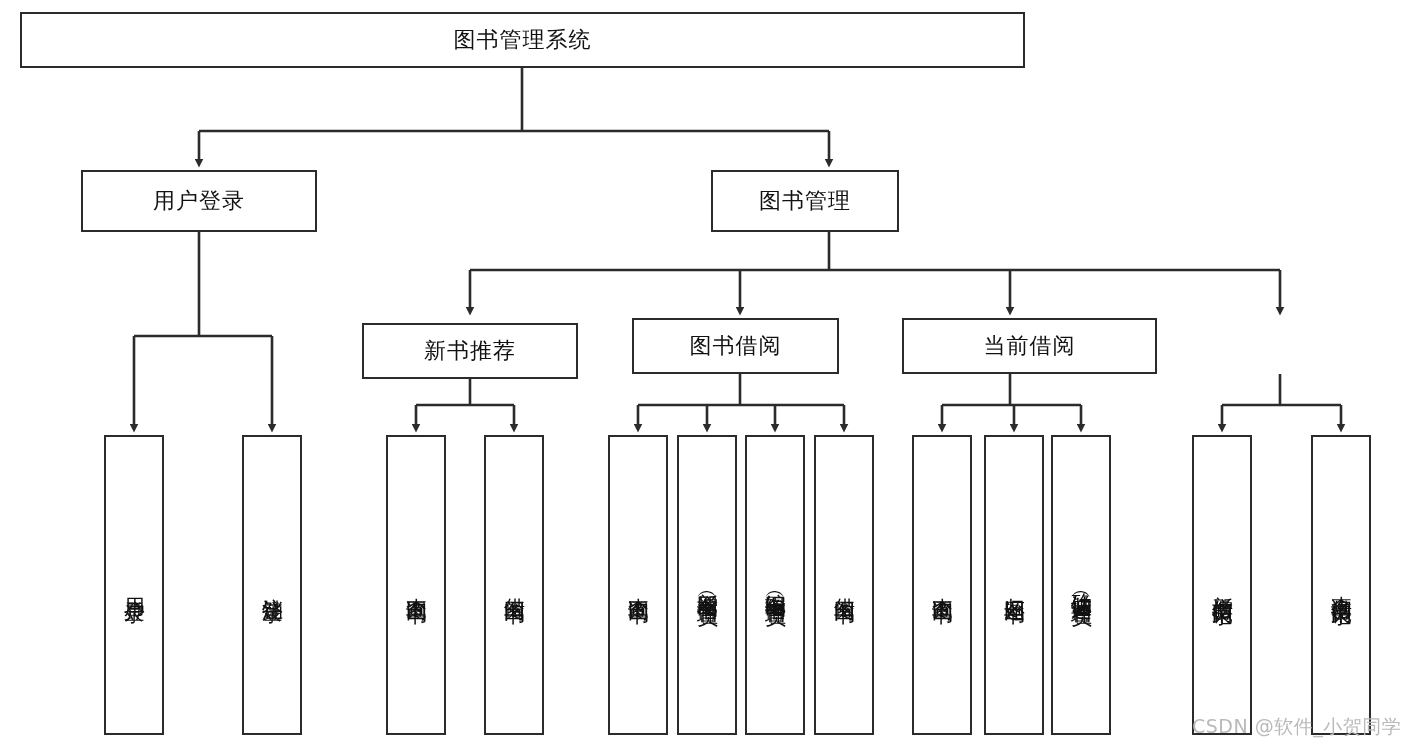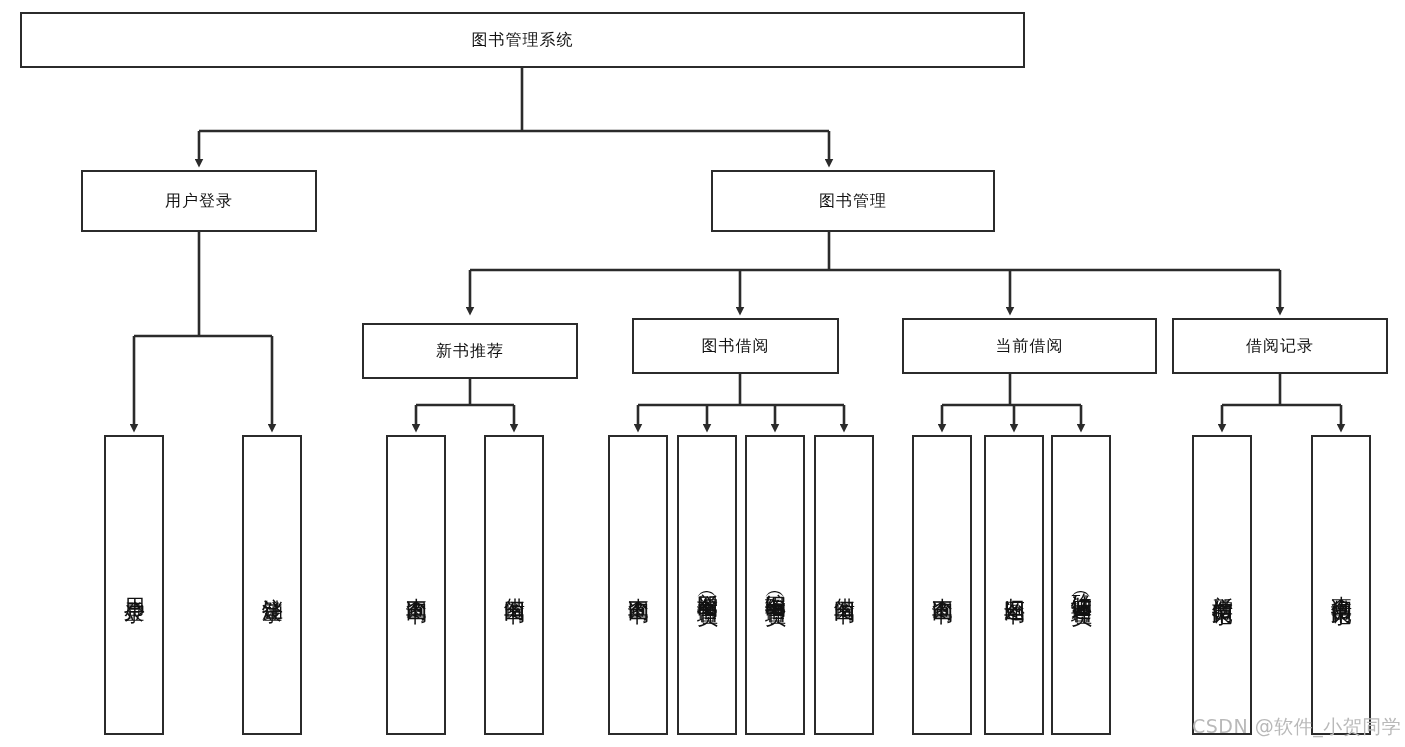--- a/index.html
+++ b/index.html
@@ -28,21 +28,21 @@
     position: absolute;
     box-sizing: border-box;
     border: 2px solid #2b2b2b;
     background: #ffffff;
     display: flex;
     align-items: center;
     justify-content: center;
     color: #111111;
   }
   .node-h {
-    font-size: 16px;
+    font-size: 22px;
     letter-spacing: 1px;
     white-space: nowrap;
   }
   .node-v {
     padding: 4px 0;
   }
   .node-v .vtext {
     writing-mode: vertical-rl;
     text-orientation: upright;
     font-size: 21px;
@@ -114,35 +114,32 @@
     </g>
   </svg>
 
   <div class="node node-h" style="left: 20px; top: 12px; width: 1005px; height: 56px;">
     <span>图书管理系统</span>
   </div>
 
   <div class="node node-h" style="left: 81px; top: 170px; width: 236px; height: 62px;">
     <span>用户登录</span>
   </div>
-  <div class="node node-h" style="left: 711px; top: 170px; width: 284px; height: 62px;">
+  <div class="node node-h" style="left: 711px; top: 170px; width: 188px; height: 62px;">
     <span>图书管理</span>
   </div>
 
   <div class="node node-h" style="left: 362px; top: 323px; width: 216px; height: 56px;">
     <span>新书推荐</span>
   </div>
   <div class="node node-h" style="left: 632px; top: 318px; width: 207px; height: 56px;">
     <span>图书借阅</span>
   </div>
   <div class="node node-h" style="left: 902px; top: 318px; width: 255px; height: 56px;">
     <span>当前借阅</span>
-  </div>
-  <div class="node node-h" style="left: 1172px; top: 318px; width: 216px; height: 56px;">
-    <span>借阅记录</span>
   </div>
 
   <div class="node node-v" style="left: 104px; top: 435px; width: 60px; height: 300px;">
     <span class="vtext">用户登录</span>
   </div>
   <div class="node node-v" style="left: 242px; top: 435px; width: 60px; height: 300px;">
     <span class="vtext">注销登录</span>
   </div>
   <div class="node node-v" style="left: 386px; top: 435px; width: 60px; height: 300px;">
     <span class="vtext">查询图书</span>

